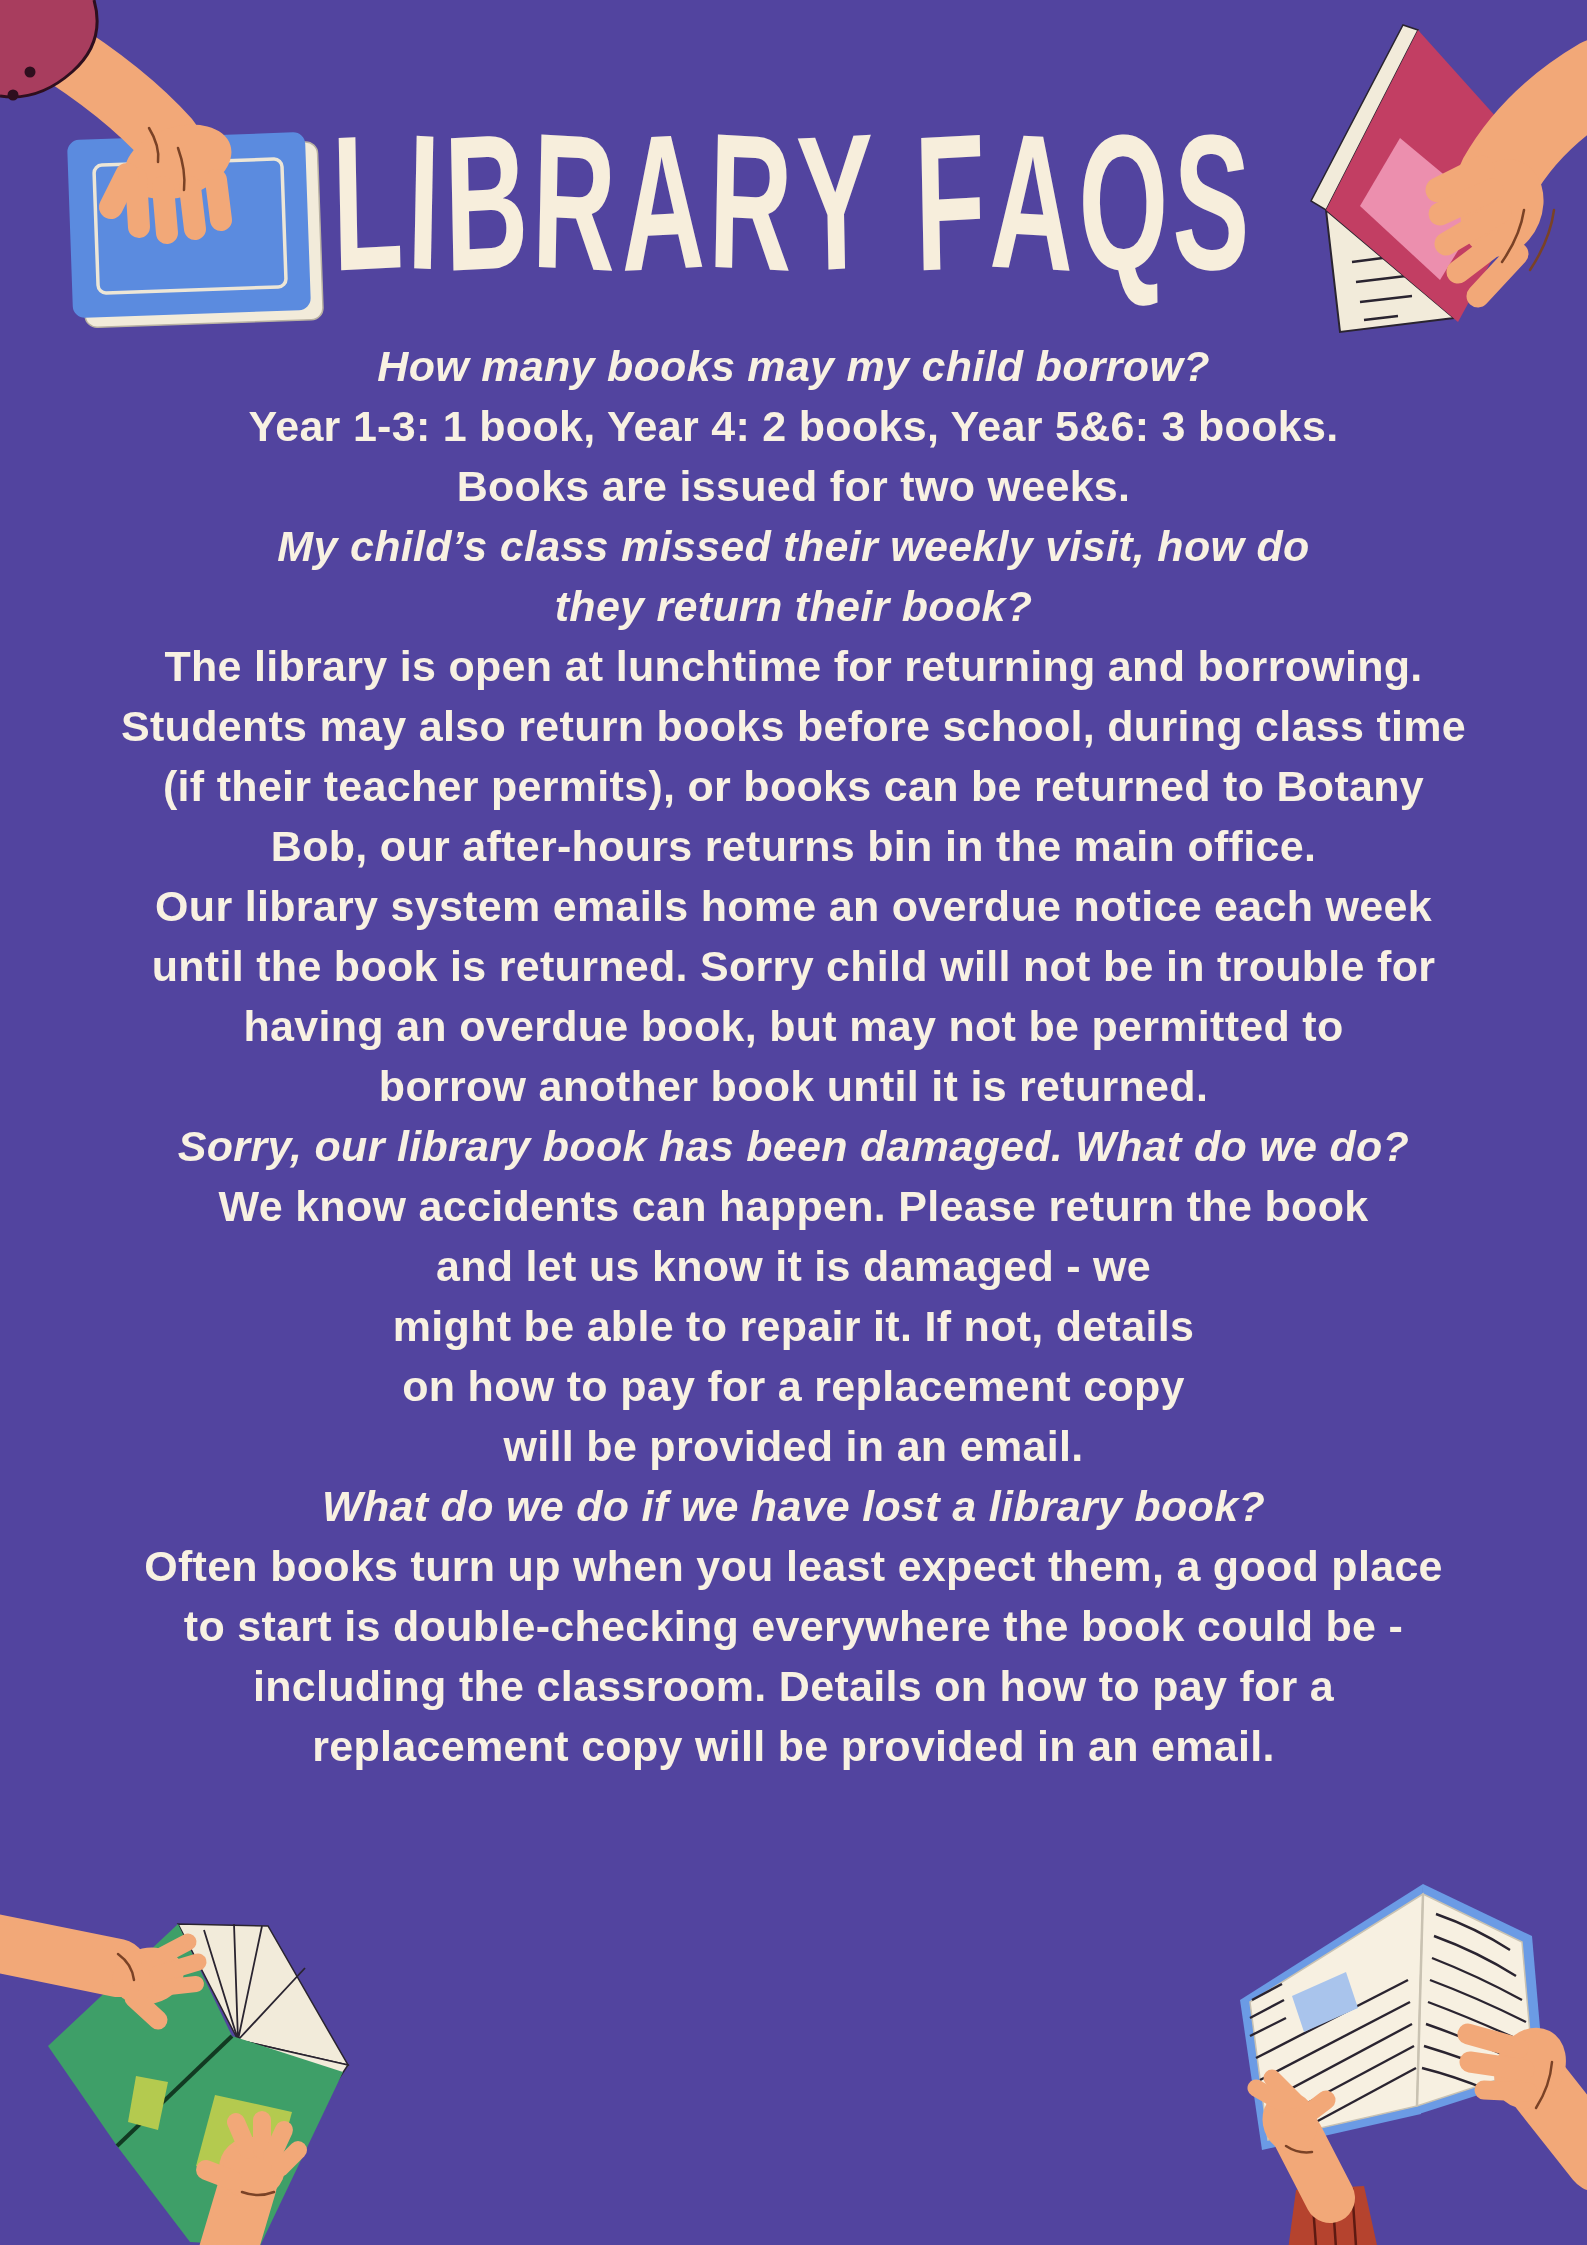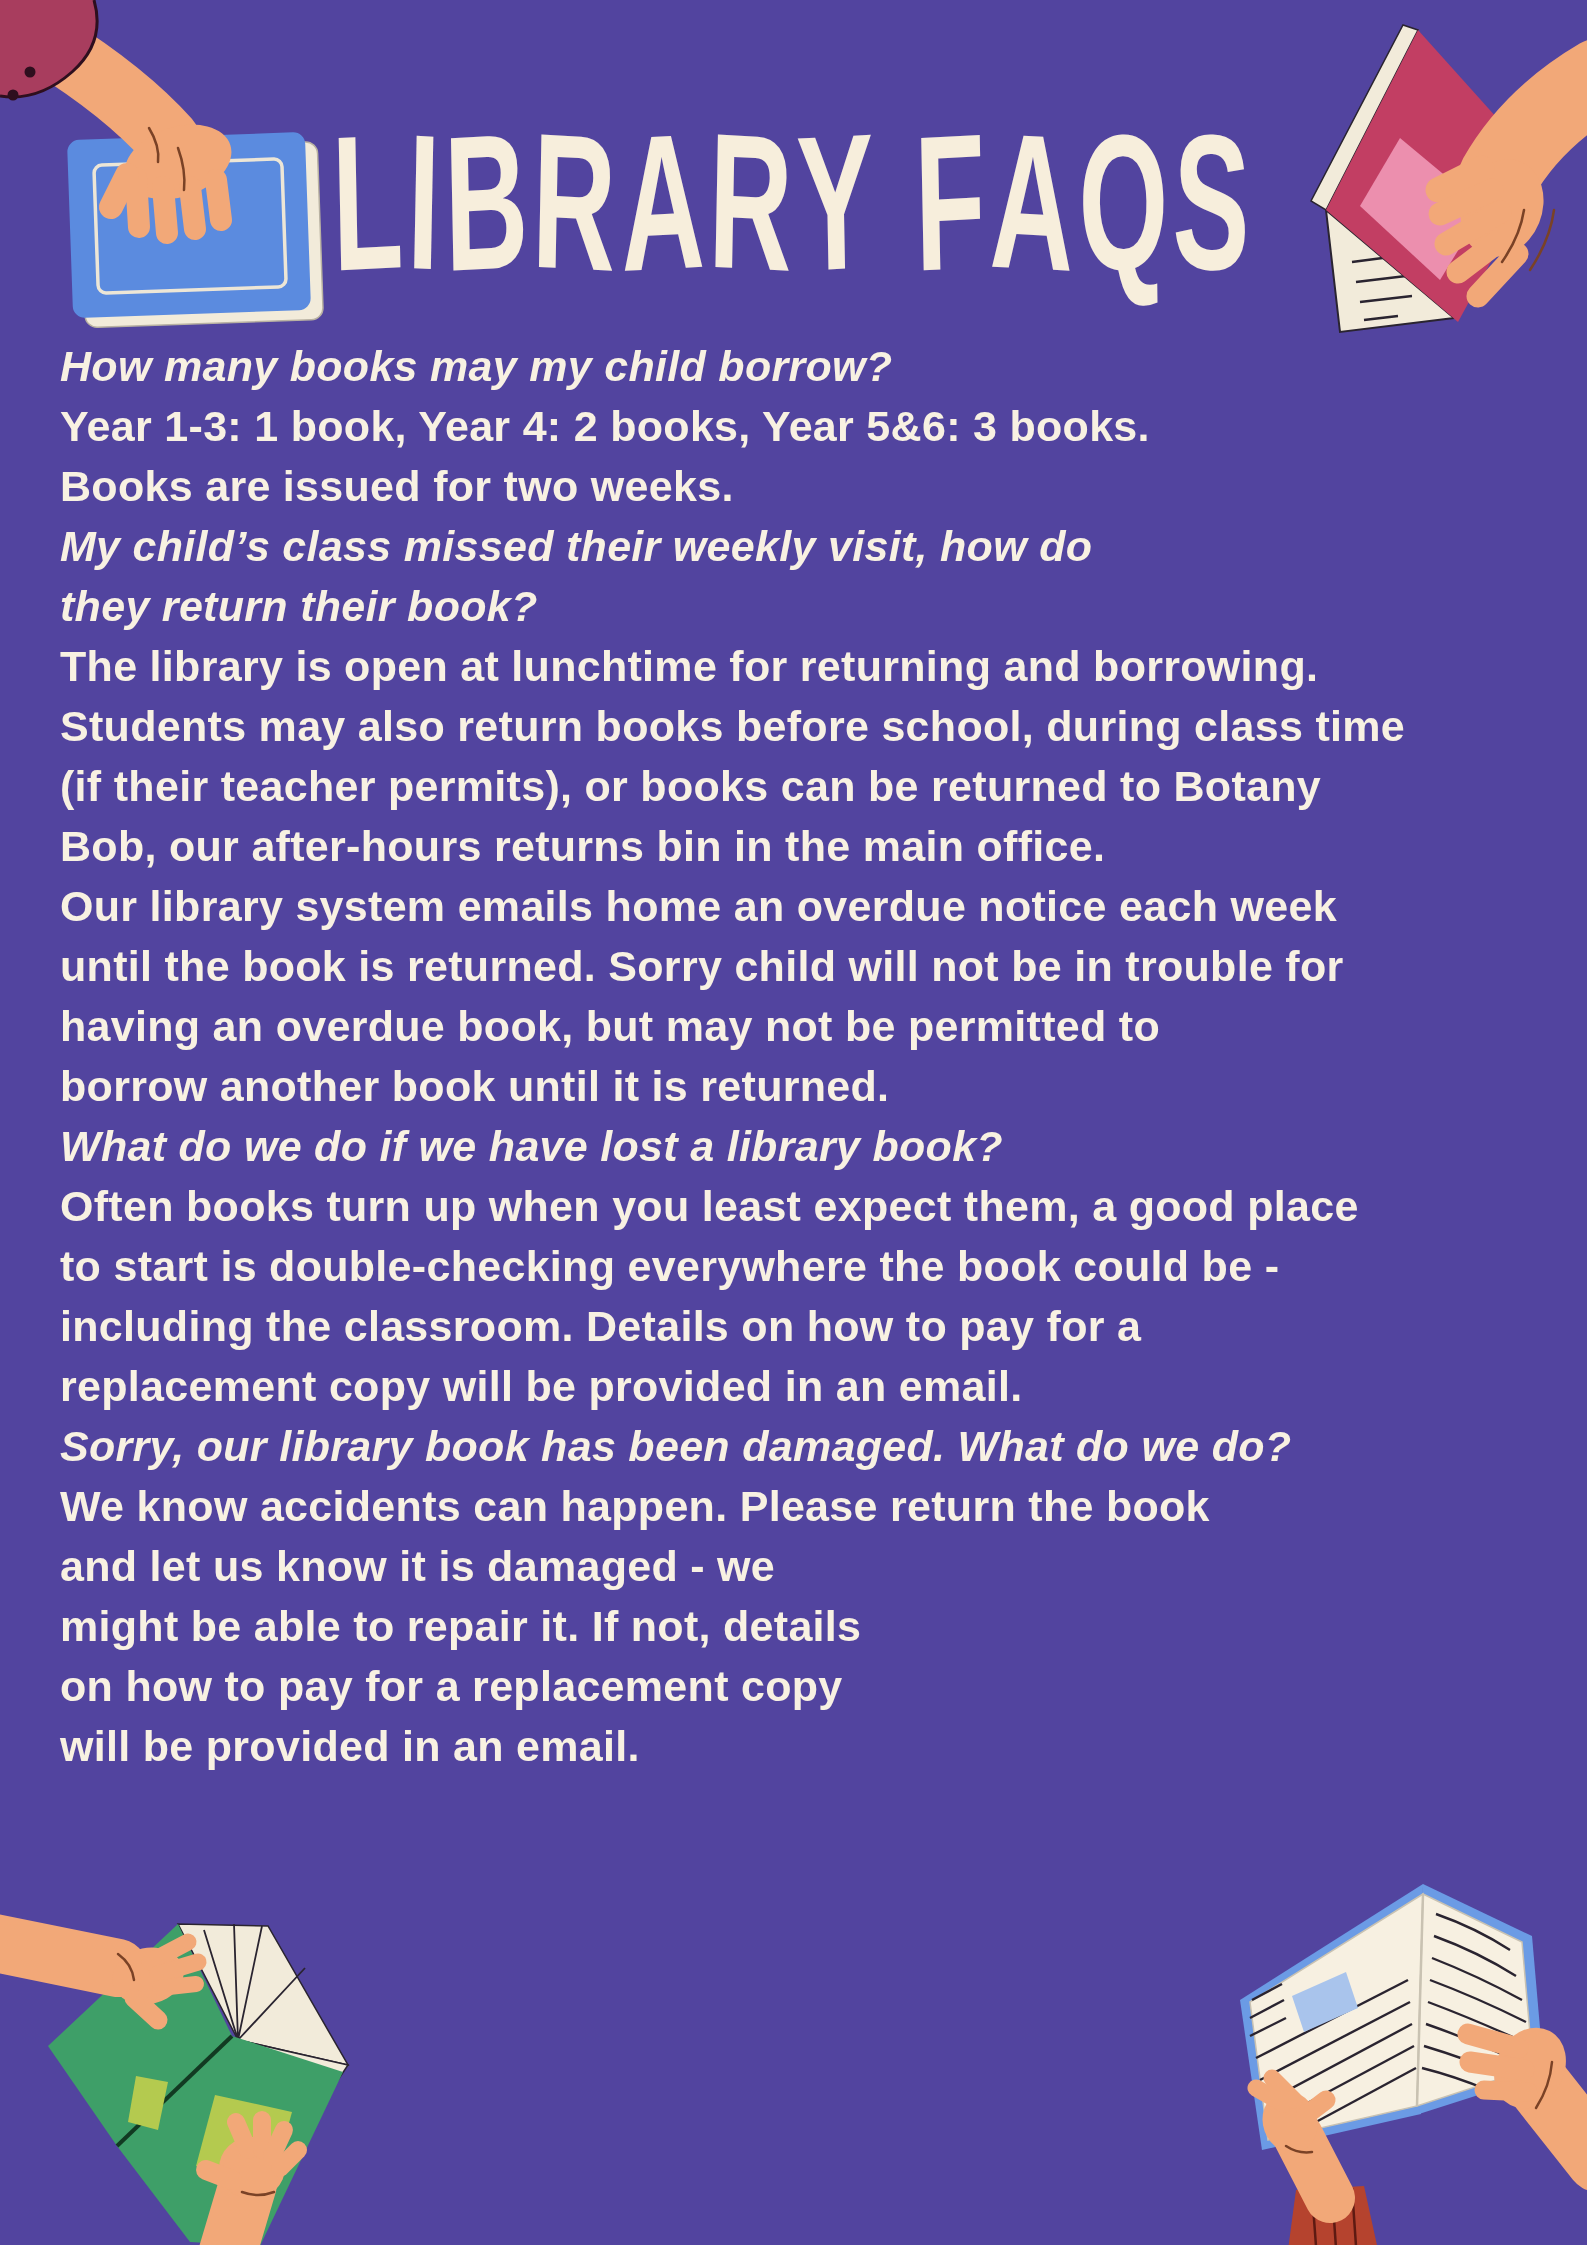--- a/index.html
+++ b/index.html
@@ -24,20 +24,21 @@
     font-size:148px;
     font-weight:bold;
     letter-spacing:6px;
     white-space:nowrap;
     transform:scale(0.78,1.30);
     transform-origin:50% 0;
   }
   .faqs{
     position:absolute;z-index:2;
     top:336px;left:60px;right:60px;
+    text-align:center;
     color:#F8F1E2;
   }
   .faq + .faq{}
   .question,.answer{
     margin:0;
     font-size:43px;
     font-weight:bold;
     line-height:60px;
     white-space:pre-line;
     letter-spacing:0.3px;
@@ -175,29 +176,29 @@
 (if their teacher permits), or books can be returned to Botany
 Bob, our after-hours returns bin in the main office.</p>
     </section>
     <section class="faq">
       <p class="answer">Our library system emails home an overdue notice each week
 until the book is returned.  Sorry child will not be in trouble for
 having an overdue book, but may not be permitted to
 borrow another book until it is returned.</p>
     </section>
     <section class="faq">
-      <p class="question">What do we do if we have lost a library book?</p>
-      <p class="answer">Often books turn up when you least expect them, a good place
-to start is double-checking everywhere the book could be -
-including the classroom. Details on how to pay for a
-replacement copy will be provided in an email.</p>
-    </section>
-    <section class="faq">
       <p class="question">Sorry, our library book has been damaged. What do we do?</p>
       <p class="answer">We know accidents can happen. Please return the book
 and let us know it is damaged - we
 might be able to repair it. If not, details
 on how to pay for a replacement copy
 will be provided in an email.</p>
     </section>
+    <section class="faq">
+      <p class="question">What do we do if we have lost a library book?</p>
+      <p class="answer">Often books turn up when you least expect them, a good place
+to start is double-checking everywhere the book could be -
+including the classroom. Details on how to pay for a
+replacement copy will be provided in an email.</p>
+    </section>
   </main>
 
 </div>
 
 </body></html>

